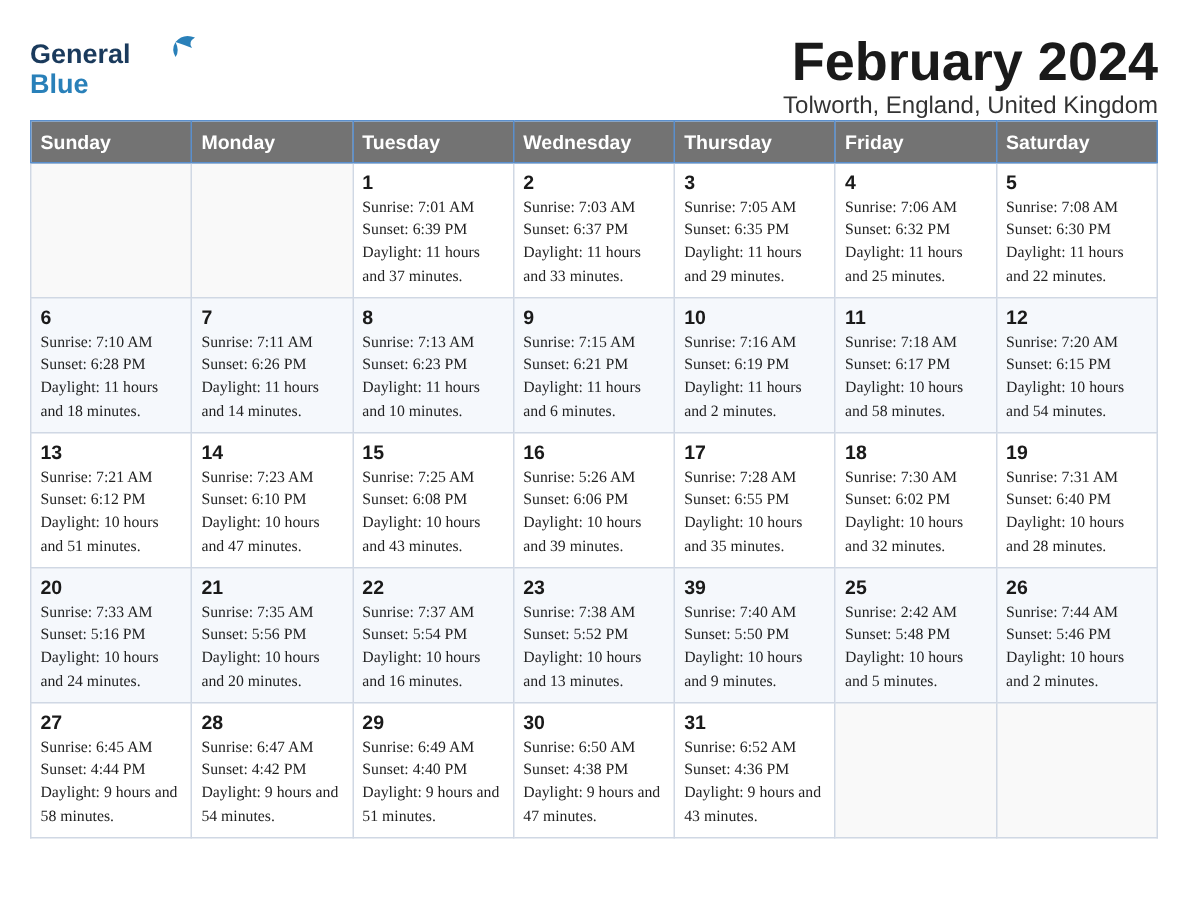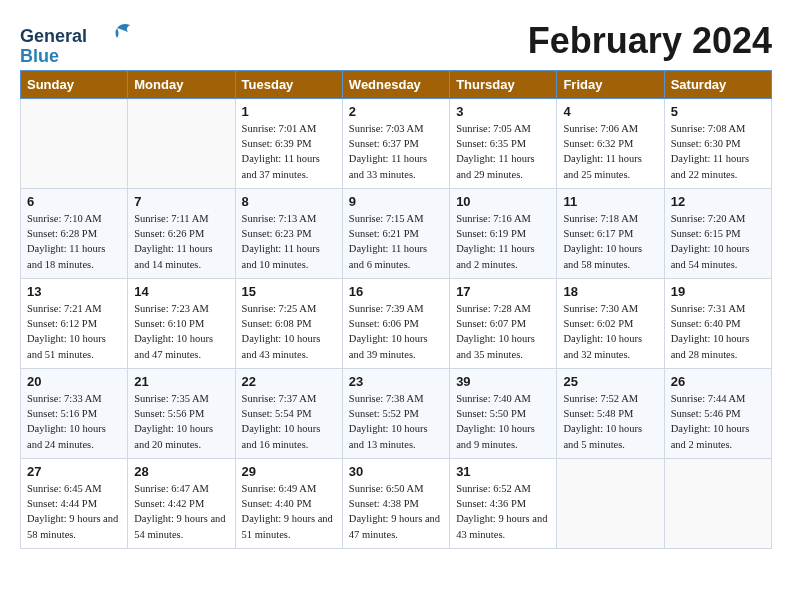--- a/index.html
+++ b/index.html
@@ -33,21 +33,21 @@
       font-size: 16px;
       color: #333;
       font-weight: normal;
     }
     table {
       width: 100%;
       border-collapse: collapse;
       table-layout: fixed;
     }
     thead tr th {
-      background-color: #a16207;
+      background-color: #737373;
       color: #fff;
       text-align: left;
       padding: 6px 6px;
       font-size: 13px;
       font-weight: bold;
       border: 1px solid #5a8fcd;
     }
     tbody tr td {
       vertical-align: top;
       border: 1px solid #d0d8e4;
@@ -87,20 +87,21 @@
 
       <text x="0" y="22" font-family="Arial" font-size="18" font-weight="bold" fill="#1a3a5c">General</text>
 
       <path d="M97,8 Q102,2 110,5 Q105,8 108,12 Q103,10 97,8Z" fill="#2980b9"></path>
       <path d="M97,8 Q100,14 97,18 Q94,13 97,8Z" fill="#2980b9"></path>
       <text x="0" y="42" font-family="Arial" font-size="18" font-weight="bold" fill="#2980b9">Blue</text>
     </svg>
   </div>
   <div class="title-section">
     <div class="month-title">February 2024</div>
+    <div class="location">Tolworth, England, United Kingdom</div>
   </div>
 </div>
 
 <table>
   <thead>
     <tr id="header-row">
     <th>Sunday</th>
         <th>Monday</th>
         <th>Tuesday</th>
         <th>Wednesday</th>
@@ -202,28 +203,28 @@
 Daylight: 10 hours and 47 minutes.</div>
         </td>
         <td>
           <span class="day-num">15</span>
           <div class="cell-content">Sunrise: 7:25 AM
 Sunset: 6:08 PM
 Daylight: 10 hours and 43 minutes.</div>
         </td>
         <td>
           <span class="day-num">16</span>
-          <div class="cell-content">Sunrise: 7:39 AM
+          <div class="cell-content">Sunrise: 5:26 AM
 Sunset: 6:06 PM
 Daylight: 10 hours and 39 minutes.</div>
         </td>
         <td>
           <span class="day-num">17</span>
           <div class="cell-content">Sunrise: 7:28 AM
-Sunset: 6:07 PM
+Sunset: 6:55 PM
 Daylight: 10 hours and 35 minutes.</div>
         </td>
         <td>
           <span class="day-num">18</span>
           <div class="cell-content">Sunrise: 7:30 AM
 Sunset: 6:02 PM
 Daylight: 10 hours and 32 minutes.</div>
         </td>
         <td>
           <span class="day-num">19</span>
@@ -258,21 +259,21 @@
 Daylight: 10 hours and 13 minutes.</div>
         </td>
         <td>
           <span class="day-num">39</span>
           <div class="cell-content">Sunrise: 7:40 AM
 Sunset: 5:50 PM
 Daylight: 10 hours and 9 minutes.</div>
         </td>
         <td>
           <span class="day-num">25</span>
-          <div class="cell-content">Sunrise: 7:52 AM
+          <div class="cell-content">Sunrise: 2:42 AM
 Sunset: 5:48 PM
 Daylight: 10 hours and 5 minutes.</div>
         </td>
         <td>
           <span class="day-num">26</span>
           <div class="cell-content">Sunrise: 7:44 AM
 Sunset: 5:46 PM
 Daylight: 10 hours and 2 minutes.</div>
         </td>
       </tr>

